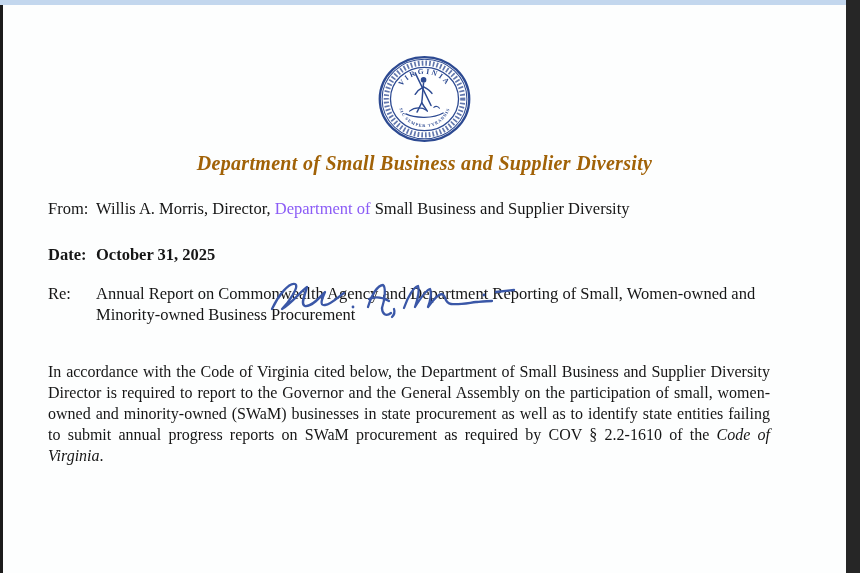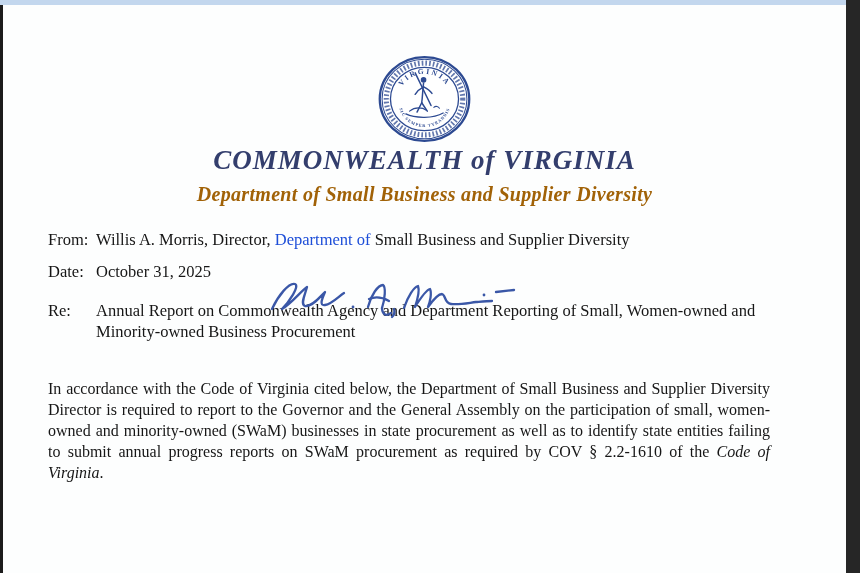--- a/index.html
+++ b/index.html
@@ -32,23 +32,23 @@
     font-weight:600;font-style:italic;
     letter-spacing:.3px;
     color:#a16207;
   }
 
   .memo{margin:19px 0 0 45px;width:722px;font-size:16.5px;line-height:21px;}
   .m-row{display:flex;}
   .m-label{width:48px;flex:0 0 48px;}
   .m-value{flex:1;}
   .row-from{margin-top:23px;align-items:flex-end;}
-  .row-date{margin-top:11px;}
+  .row-date{margin-top:25px;font-weight:bold;}
   .row-re{margin-top:18px;}
-  .from-overlap{color:#1d4ed8;}
+  .from-overlap{color:#8b5cf6;}
 
   .signature{position:absolute;left:268px;top:274px;pointer-events:none;}
 
   .body-par{
     margin:36px 12px 0 45px;width:722px;
     font-size:16px;line-height:21px;
     text-align:justify;
   }
   .body-par .ital{font-style:italic;}
 </style>
@@ -85,21 +85,20 @@
           <path d="M51,35 C47,37 44,40 42,43"></path>
           <path d="M51,35 C55,37 58,39 60,42"></path>
           <path d="M49,52 L44,62"></path>
           <path d="M49,52 L55,61"></path>
           <path d="M36,61 C42,56 50,57 54,60" stroke-width="1.3"></path>
           <path d="M62,57 C64,55 67,56 68,58" stroke-width="1.1"></path>
           <path d="M32,64 C42,69 62,69 72,63" stroke-width="1.4"></path>
         </g>
       </svg>
 
-      <div class="lh-title">COMMONWEALTH of VIRGINIA</div>
       <div class="lh-subtitle">Department of Small Business and Supplier Diversity</div>
     </div>
 
     <div class="memo">
 
 
       <div class="m-row row-from">
         <div class="m-label">From:</div>
         <div class="m-value"><span>Willis A. Morris, Director, </span><span class="from-overlap">Department of </span><span>Small Business and Supplier Diversity</span></div>
       </div>

